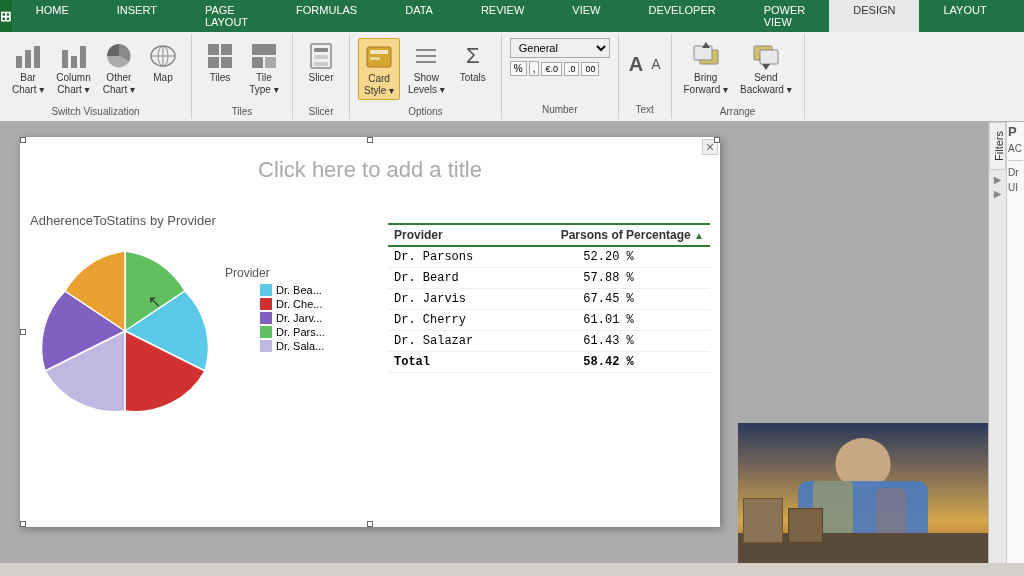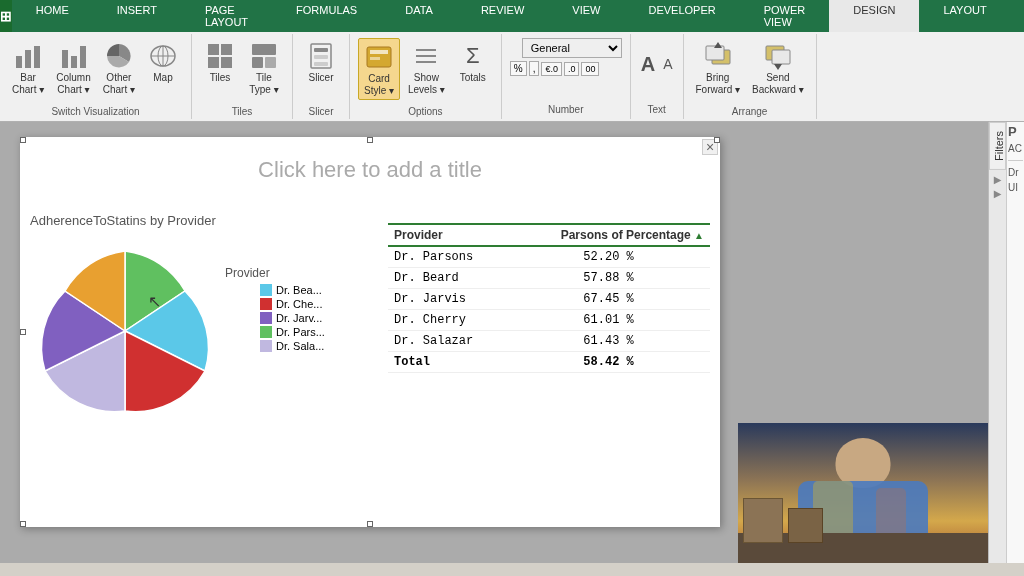--- a/index.html
+++ b/index.html
@@ -15,21 +15,21 @@
     
     .ribbon-group { display: flex; flex-direction: column; align-items: center; padding: 4px 8px; border-right: 1px solid #ccc; position: relative; }
     .ribbon-group-label { font-size: 10px; color: #555; position: absolute; bottom: 2px; }
     .ribbon-group-items { display: flex; align-items: flex-start; gap: 4px; flex: 1; padding-bottom: 14px; }
     
     .ribbon-btn { display: flex; flex-direction: column; align-items: center; cursor: pointer; padding: 2px 4px; border-radius: 2px; min-width: 36px; }
     .ribbon-btn .icon { width: 32px; height: 32px; display: flex; align-items: center; justify-content: center; font-size: 20px; }
     .ribbon-btn-label { font-size: 10px; color: #333; text-align: center; line-height: 1.2; }
     
     .ribbon-btn-highlight { background: #f5d78e; border: 1px solid #c8a826; }
-    .number-input { width: 100px; height: 20px; border: 1px solid #aaa; font-size: 11px; padding: 0 4px; margin-left: 12px; }
+    .number-input { width: 100px; height: 20px; border: 1px solid #aaa; font-size: 11px; padding: 0 4px; }
     .number-row { display: flex; gap: 2px; align-items: center; }
     .num-btn { font-size: 10px; padding: 1px 3px; cursor: pointer; border: 1px solid #aaa; background: #f8f8f8; }
     .text-icon-btn { font-size: 16px; cursor: pointer; padding: 2px; border-radius: 2px; }
     
     
     .main-area { display: flex; height: calc(576px - 135px); }
     
     
     .canvas-area { flex: 1; background: #ababab; display: flex; align-items: flex-start; justify-content: flex-start; padding: 10px; position: relative; overflow: hidden; }
     

